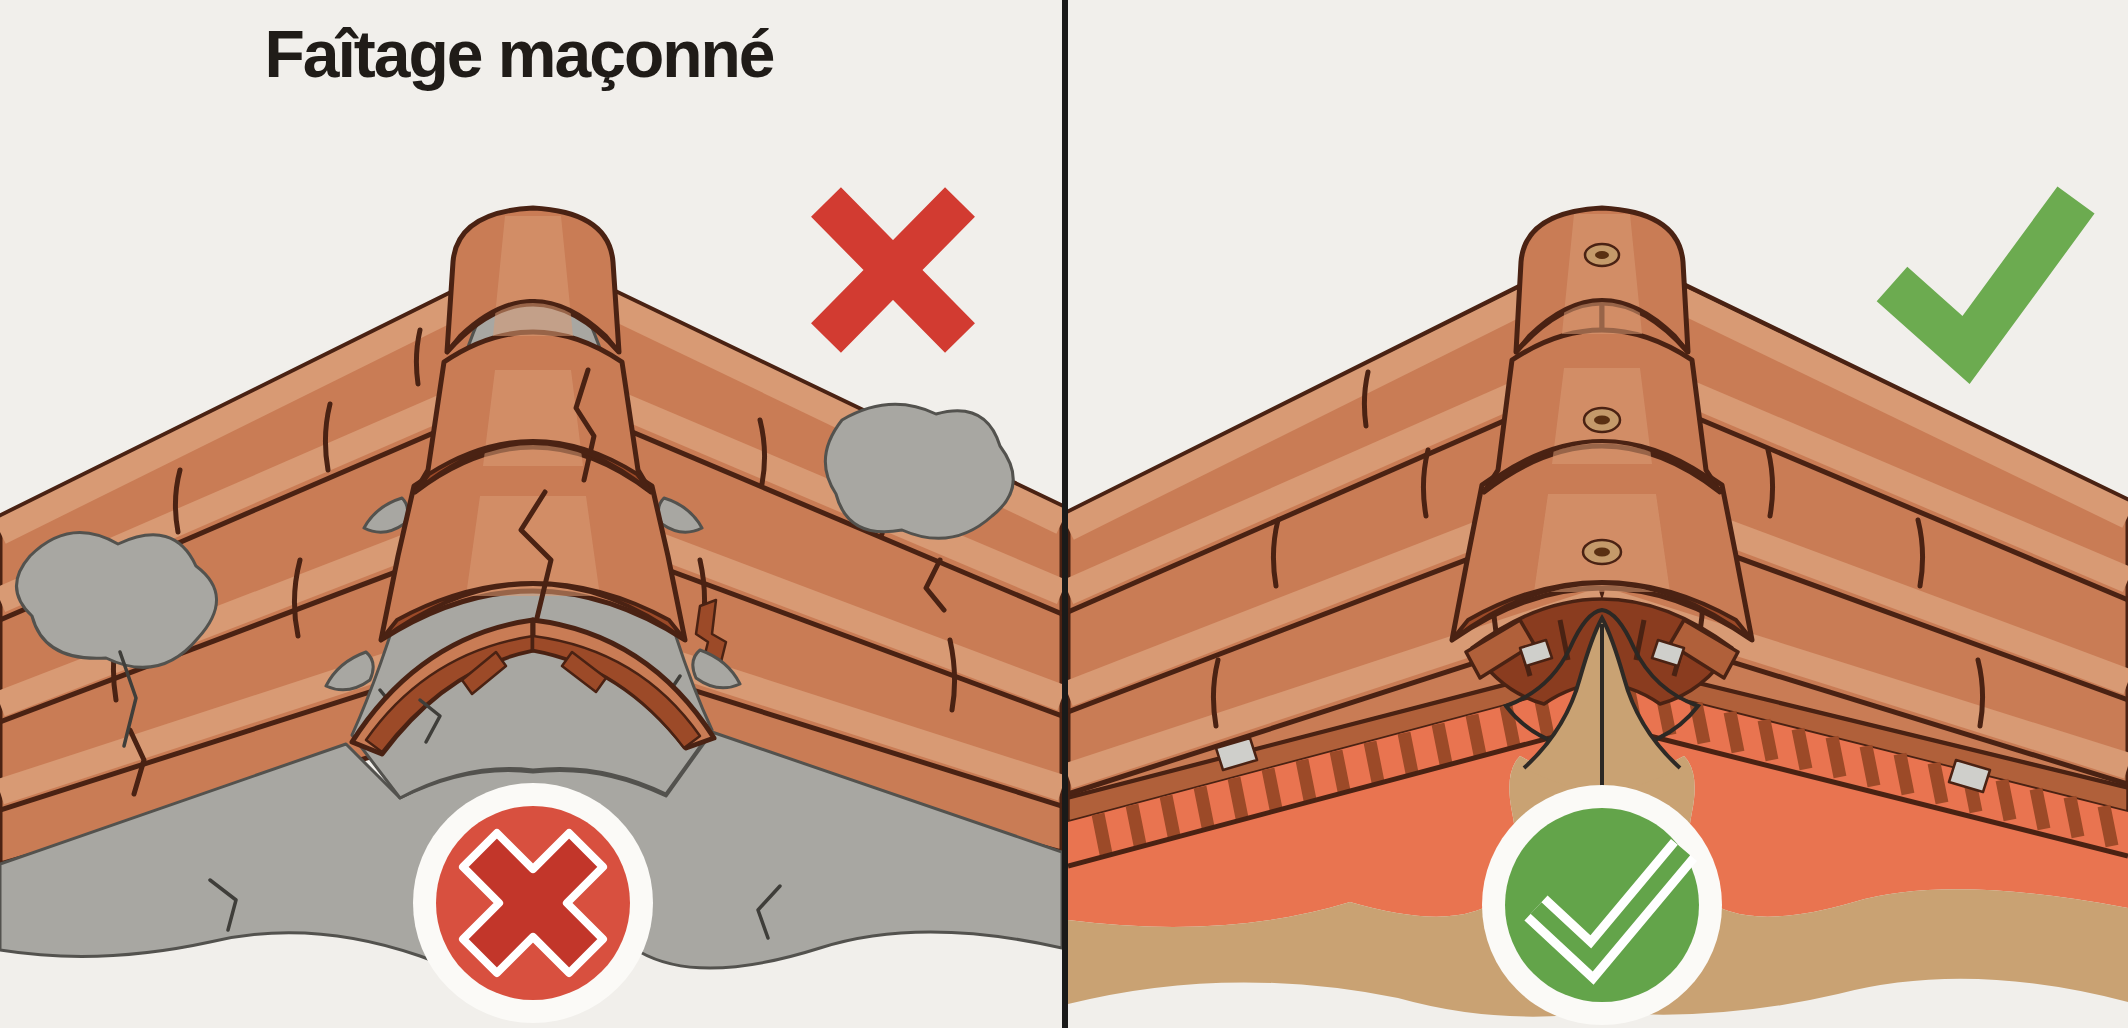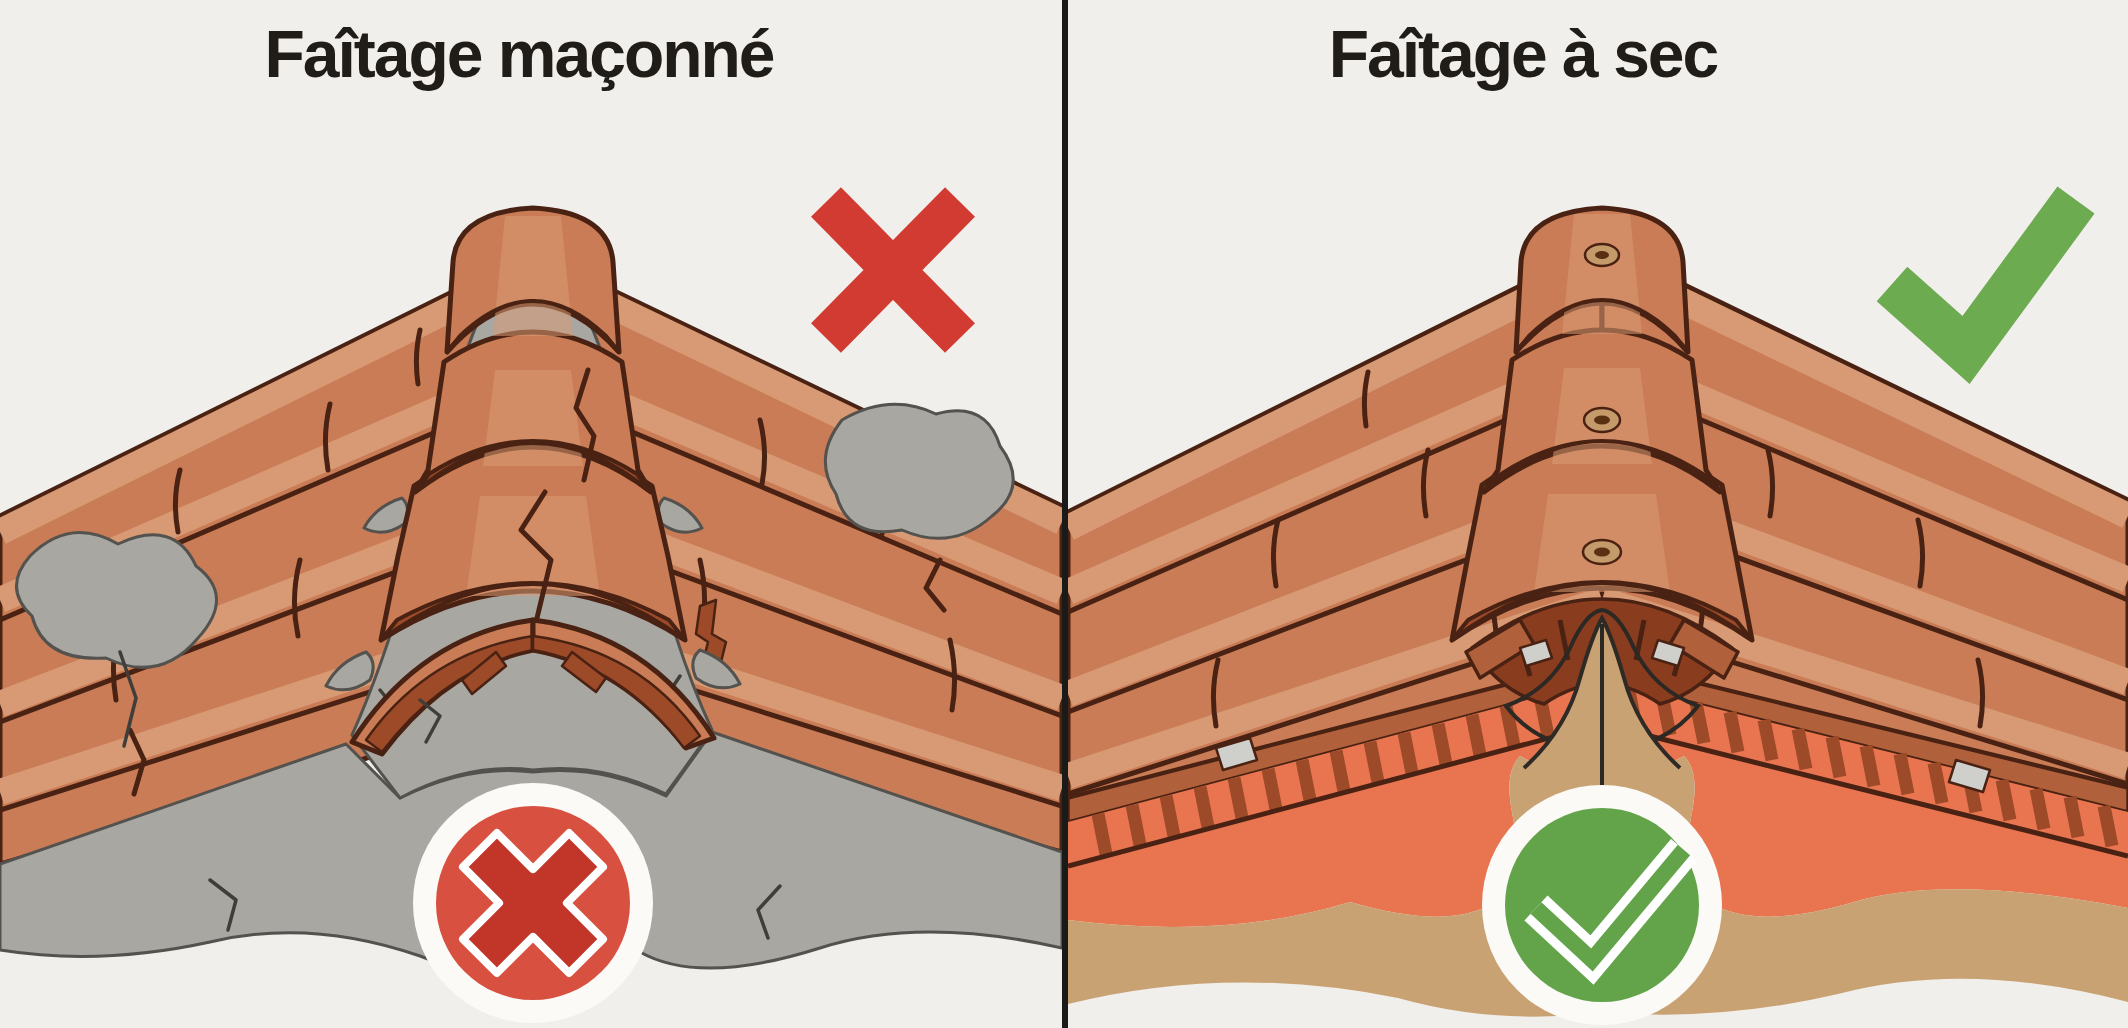--- a/index.html
+++ b/index.html
@@ -147,21 +147,20 @@
         <circle class="halo" cx="533" cy="903" r="120"></circle>
         <circle class="badgeRed" cx="533" cy="903" r="97"></circle>
         <path class="badgeRedGlyph" d="M 569.1 833 L 603 866.9 L 566.9 903 L 603 939.1 L 569.1 973 L 533 936.9 L 496.9 973 L 463 939.1 L 499.1 903 L 463 866.9 L 496.9 833 L 533 869.1 Z"></path>
       </g>
     </svg>
   </section>
 
   <div class="divider"></div>
 
   <section class="panel right">
-    <h1 class="title">Faîtage à sec</h1>
 
     <svg class="art" viewBox="0 0 1060 1028">
       <defs>
         <clipPath id="RclipA">
             <path d="M 534 245 L 0 512 L 0 798 L 534 660 Z"></path>
           </clipPath>
         <clipPath id="RclipB">
             <path d="M 534 245 L 1060 500 L 1060 788 L 534 660 Z"></path>
           </clipPath>
       </defs>

